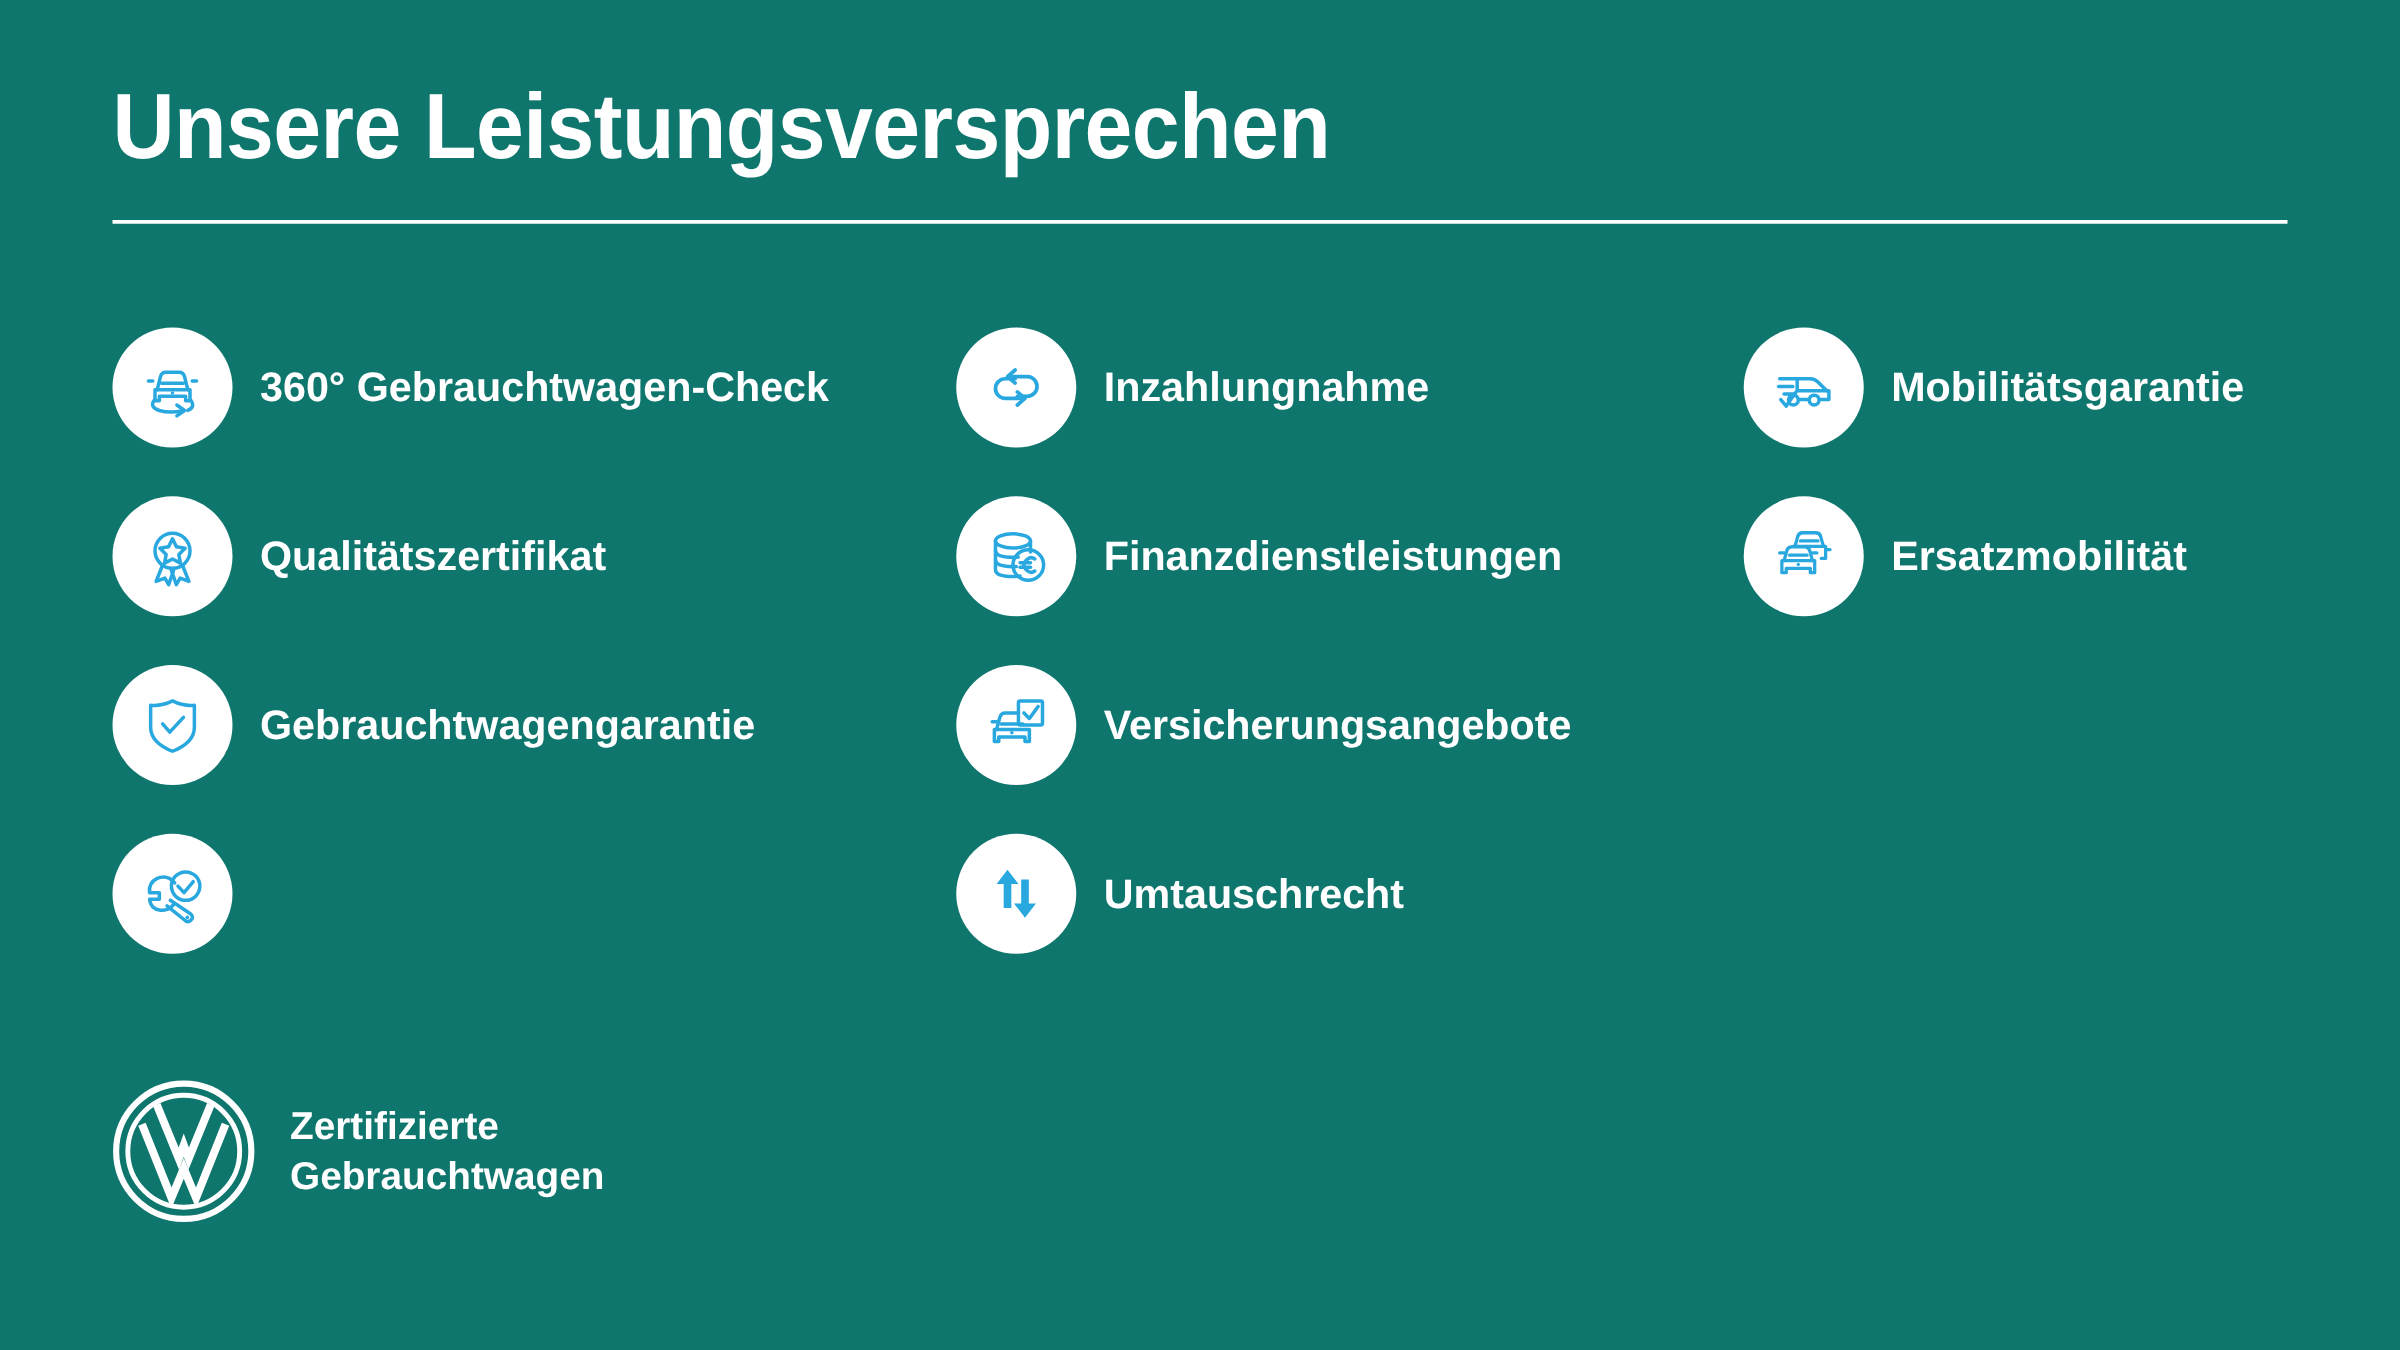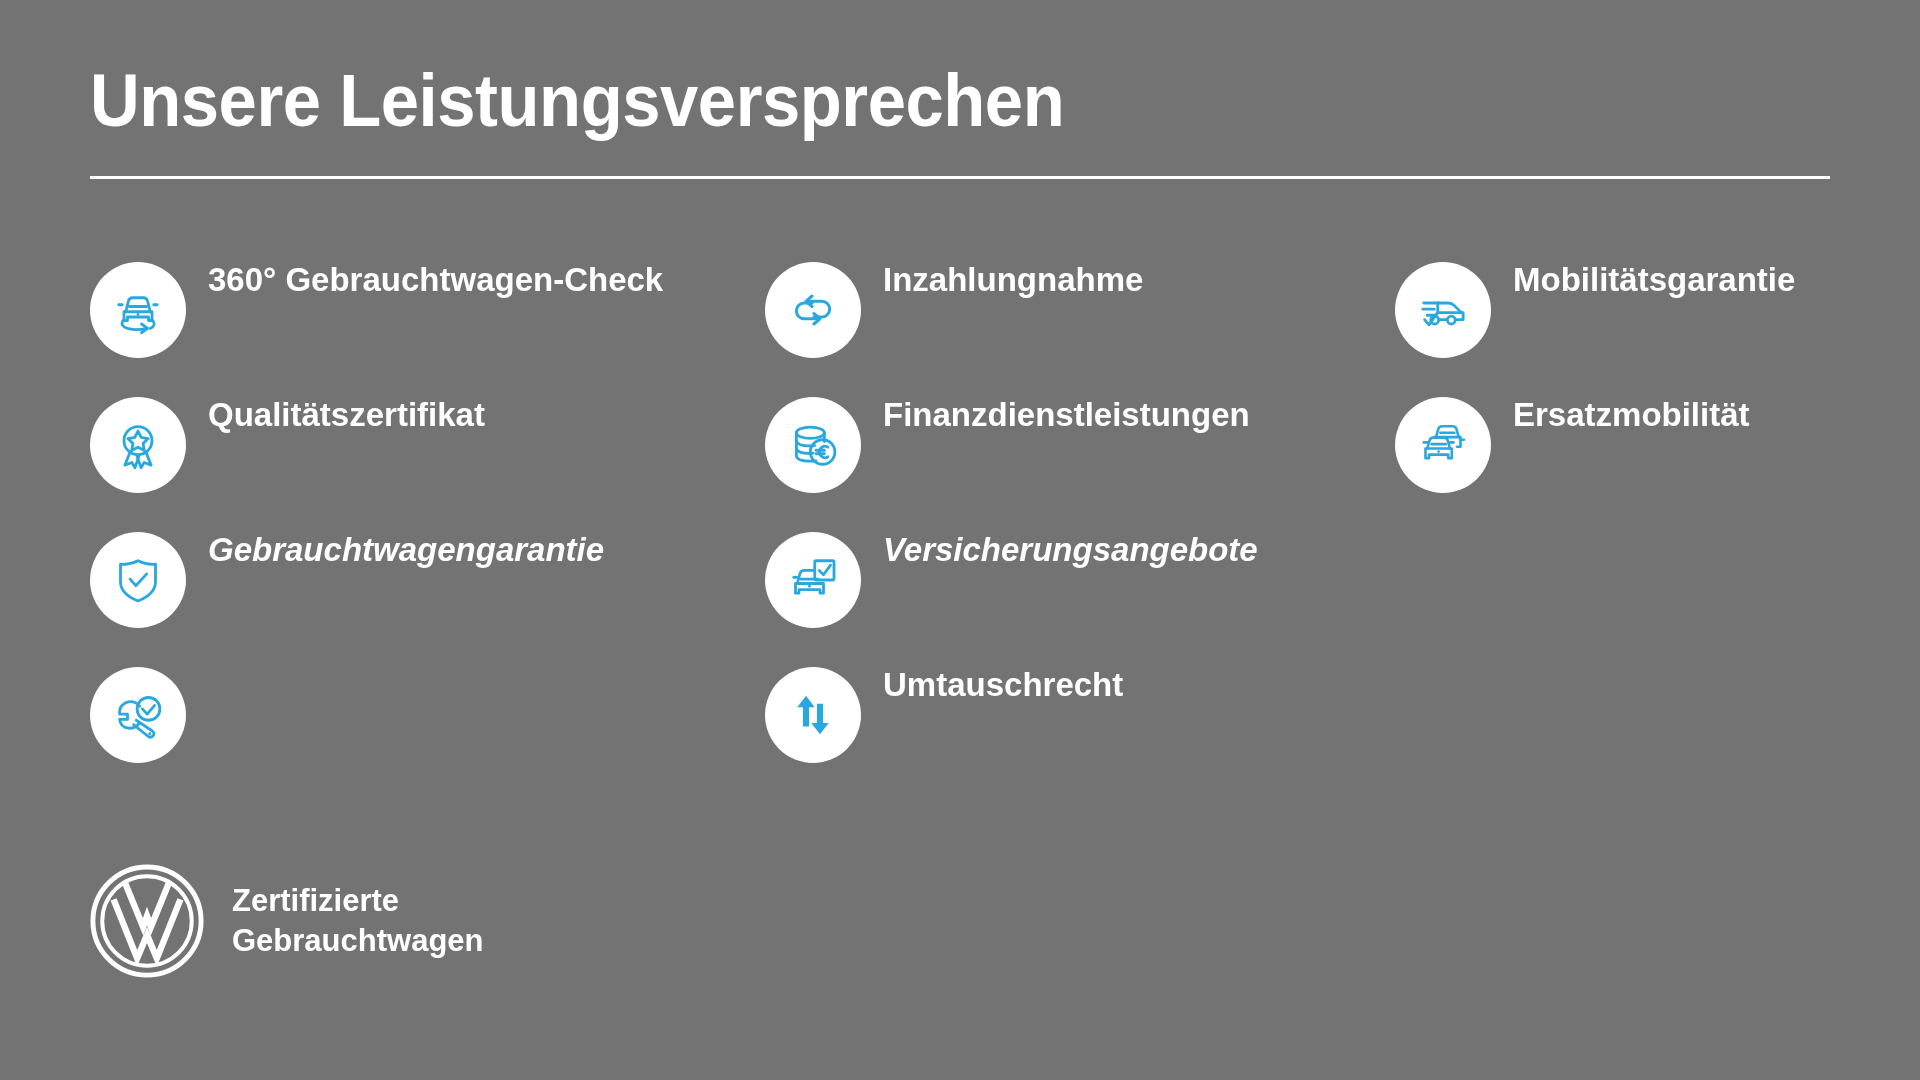--- a/index.html
+++ b/index.html
@@ -59,25 +59,26 @@
     top: 0;
   }
   .col-1 { left: 90px;  width: 630px; }
   .col-2 { left: 765px; width: 620px; }
   .col-3 { left: 1395px; width: 500px; }
 
   .promise-item {
     position: absolute;
     left: 0;
     display: flex;
+    align-items: center;
     height: 96px;
   }
   .row-0 { top: 0px; }
   .row-1 { top: 135px; }
-  .row-2 { top: 270px; font-style: italic; }
+  .row-2 { top: 270px; }
   .row-3 { top: 405px; }
 
   .icon-badge {
     width: 96px;
     height: 96px;
     flex: 0 0 96px;
     border-radius: 50%;
     background: #ffffff;
     display: flex;
     align-items: center;
@@ -117,21 +118,21 @@
     font-size: 31px;
     font-weight: 700;
     color: #ffffff;
     line-height: 1.28;
     white-space: nowrap;
   }
 </style>
 </head>
 <body style="background: rgb(0, 171, 236);">
 
-<div class="slide" style="background: #737373;">
+<div class="slide" style="background: #0f766e;">
 
   <div class="page-title">Unsere Leistungsversprechen</div>
   <div class="title-rule"></div>
 
   <div class="columns">
 
     <div class="column col-1">
 
       <div class="promise-item row-0">
         <div class="icon-badge">

